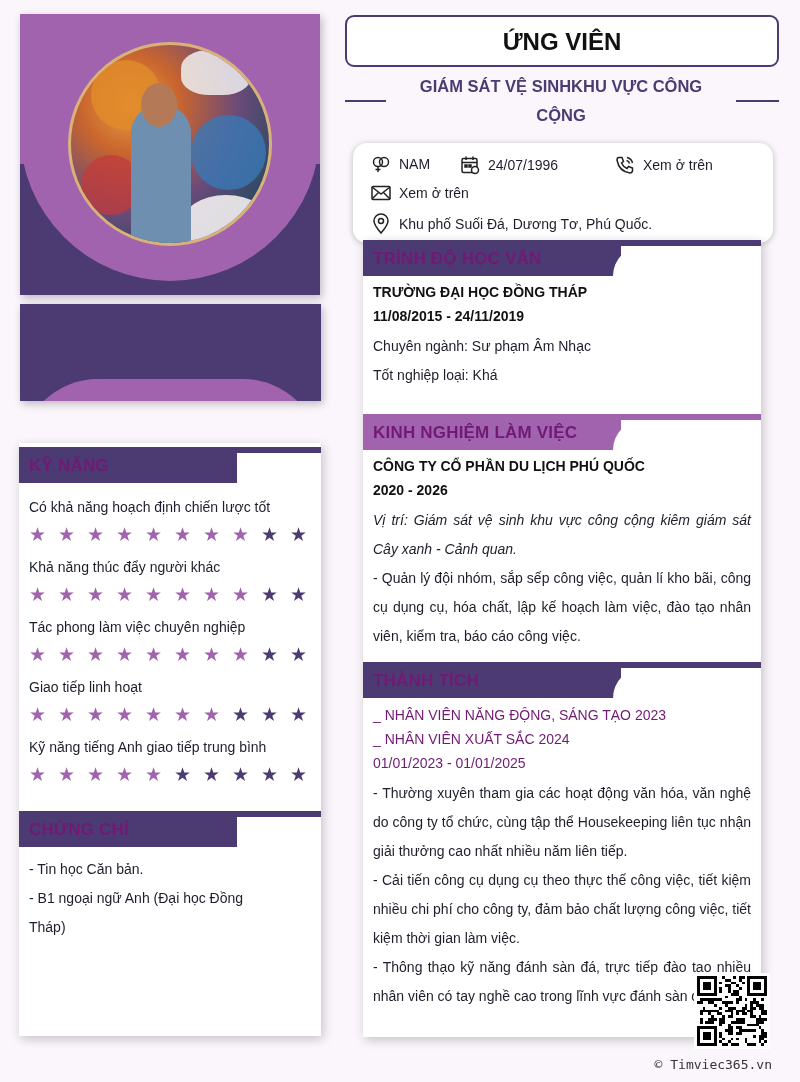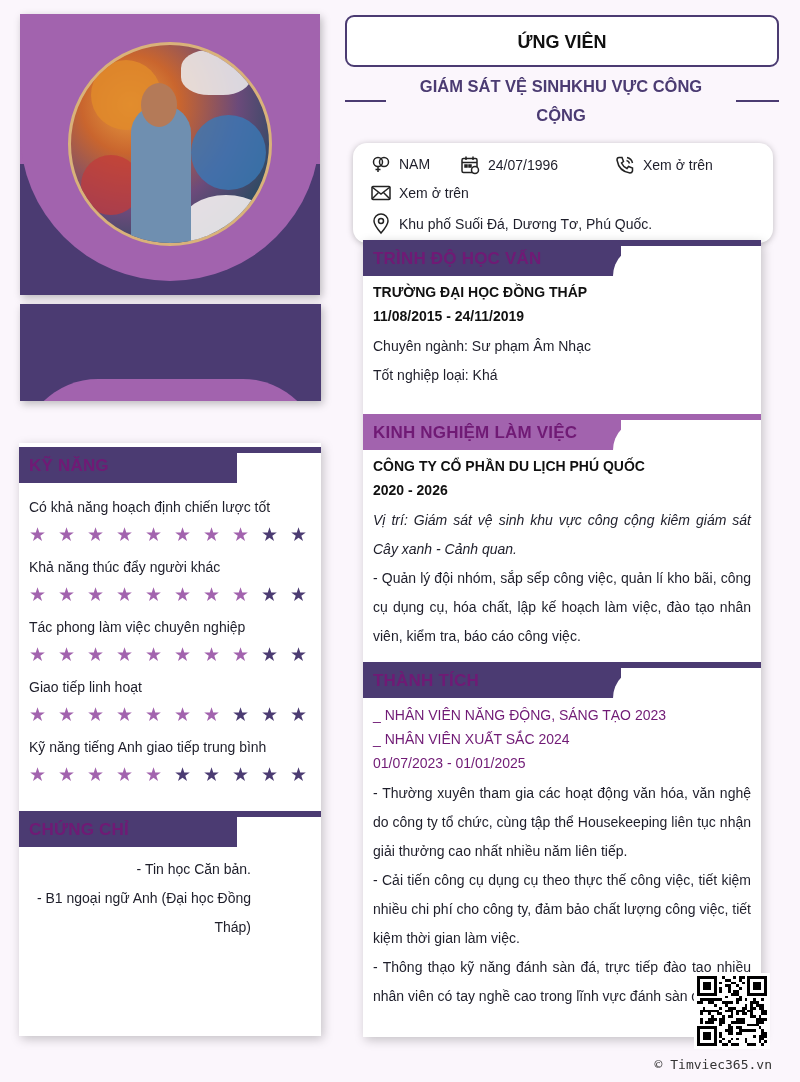--- a/index.html
+++ b/index.html
@@ -82,21 +82,21 @@
   .star.on { color: #a263ae; }
   .star.off { color: #4b3b72; }
 
   .cert-list { padding: 8px 10px 0 10px; }
   .cert-item { font-size: 14px; line-height: 29px; color: #1e1e2a; }
 
   
   .name-box {
     position: absolute; left: 345px; top: 15px; width: 434px; height: 52px;
     border: 2px solid #4b3b72; border-radius: 9px; background: #fff;
-    text-align: center; font-weight: bold; font-size: 18px; line-height: 50px;
+    text-align: center; font-weight: bold; font-size: 24px; line-height: 50px;
     color: #111;
   }
   .title-row { position: absolute; left: 345px; top: 70px; width: 434px; height: 62px; }
   .title-row .hl { position: absolute; top: 30px; height: 2px; width: 41px; background: #4b3b72; }
   .title-row .hl.left { left: 0; }
   .title-row .hl.right { right: 0; width: 43px; }
   .title-text {
     position: absolute; left: 70px; width: 292px; top: 2px;
     text-align: center; color: #4b3b72; font-weight: bold; font-size: 16.5px; line-height: 29px;
   }
@@ -238,21 +238,21 @@
           </div>
         </div>
       </div>
 
     <div class="sec-header" style="position:absolute; top:368px; left:0; width:302px;">
       <div class="bar" style="width:218px;"></div>
       <div class="line" style="width:84px;"></div>
       <div class="tail" style="width:84px;"></div>
       <span class="label">CHỨNG CHỈ</span>
     </div>
-    <div class="cert-list" style="position:absolute; top:404px; left:0; width:242px;text-align:right;">
+    <div class="cert-list" style="position:absolute; top:404px; left:0; width:242px;">
       <div class="cert-item">- Tin học Căn bản.</div>
       <div class="cert-item">- B1 ngoại ngữ Anh (Đại học Đồng Tháp)</div>
     </div>
   </div>
 
   <div class="name-box">ỨNG VIÊN</div>
   <div class="title-row">
     <div class="hl left"></div>
     <div class="title-text">GIÁM SÁT VỆ SINHKHU VỰC CÔNG CỘNG</div>
     <div class="hl right"></div>
@@ -336,21 +336,21 @@
 
     <div class="sec-header" style="position:absolute; top:422px; left:0; width:398px;">
       <div class="bar"></div>
         <div class="line"></div>
         <div class="tail"></div>
       <span class="label">THÀNH TÍCH</span>
     </div>
     <div class="sec-body" style="position:absolute; top:459px; left:0; width:398px;">
       <div class="plain-line">_ NHÂN VIÊN NĂNG ĐỘNG, SÁNG TẠO 2023</div>
       <div class="plain-line">_ NHÂN VIÊN XUẤT SẮC 2024</div>
-      <div class="plain-line">01/07/2023 - 01/01/2025</div>
+      <div class="plain-line">01/01/2023 - 01/01/2025</div>
       <div class="para" style="margin-top:4px;">- Thường xuyên tham gia các hoạt động văn hóa, văn nghệ do công ty tổ chức, cùng tập thể Housekeeping liên tục nhận giải thưởng cao nhất nhiều năm liên tiếp.</div>
       <div class="para">- Cải tiến công cụ dụng cụ theo thực thế công việc, tiết kiệm nhiều chi phí cho công ty, đảm bảo chất lượng công việc, tiết kiệm thời gian làm việc.</div>
       <div class="para">- Thông thạo kỹ năng đánh sàn đá, trực tiếp đào tạo nhiều nhân viên có tay nghề cao trong lĩnh vực đánh sàn đá.</div>
     </div>
   </div>
 
   <div class="qr">
     <svg id="qr-svg" width="70" height="70" viewBox="0 0 25 25" shape-rendering="crispEdges">
         <rect x="0" y="0" width="7" height="7" fill="#000"></rect>
         <rect x="1" y="1" width="5" height="5" fill="#fff"></rect>

